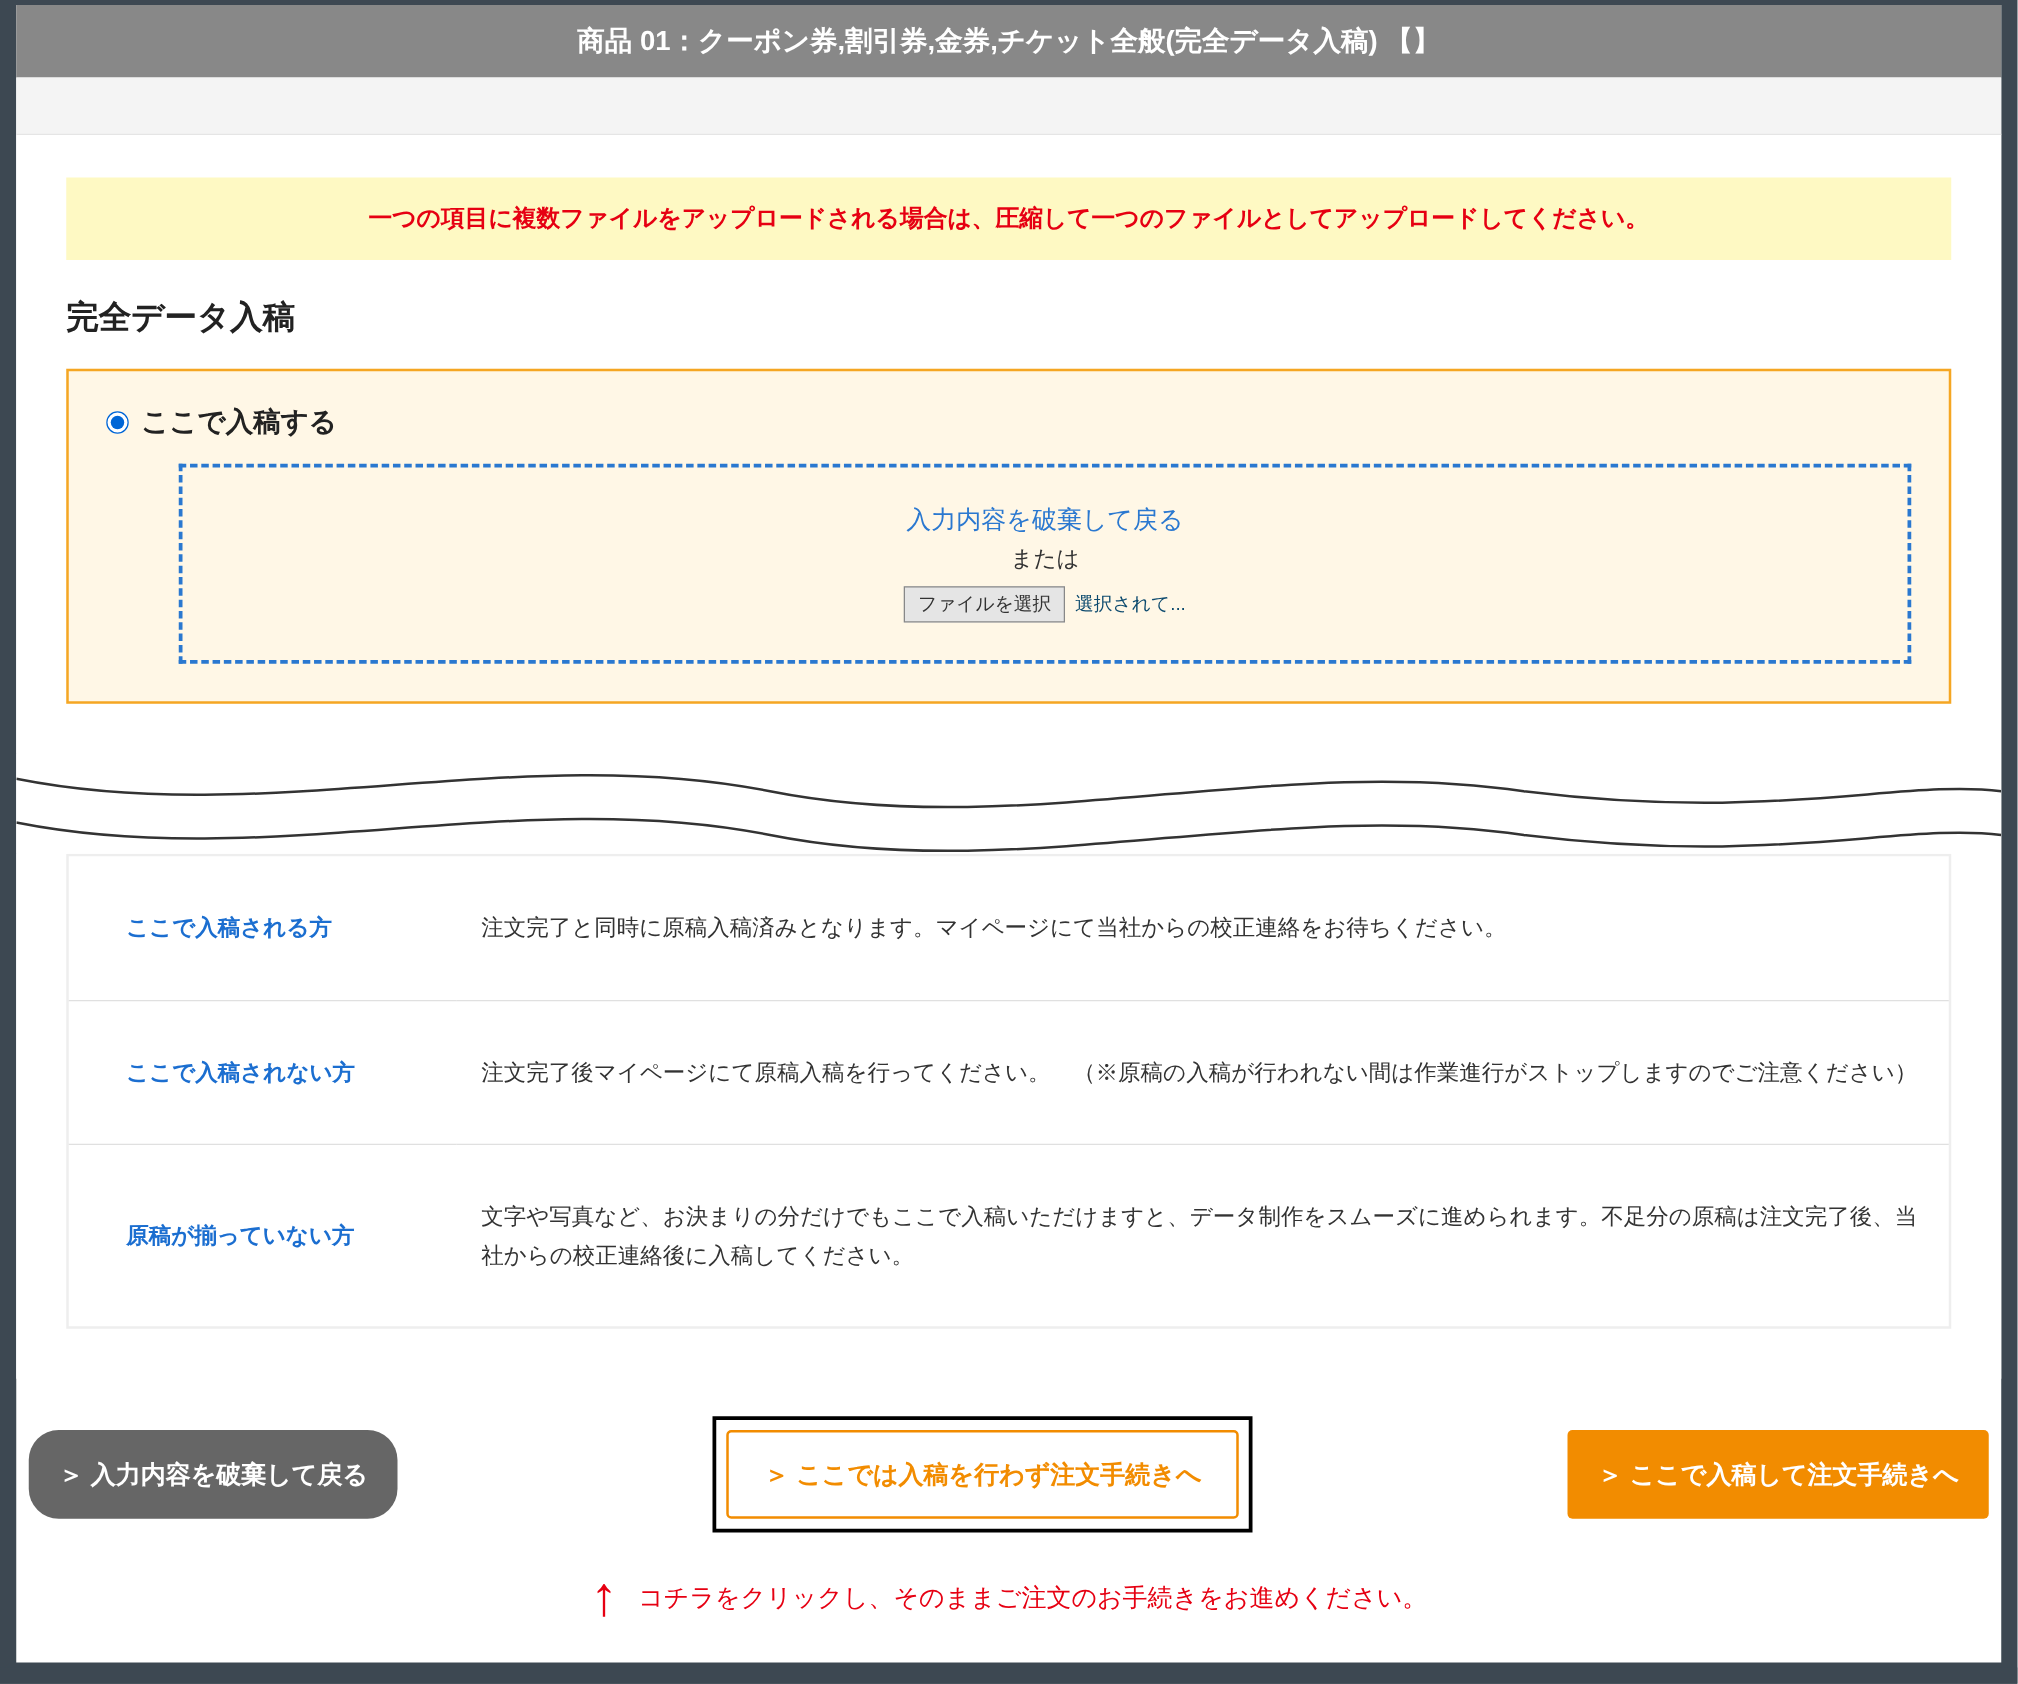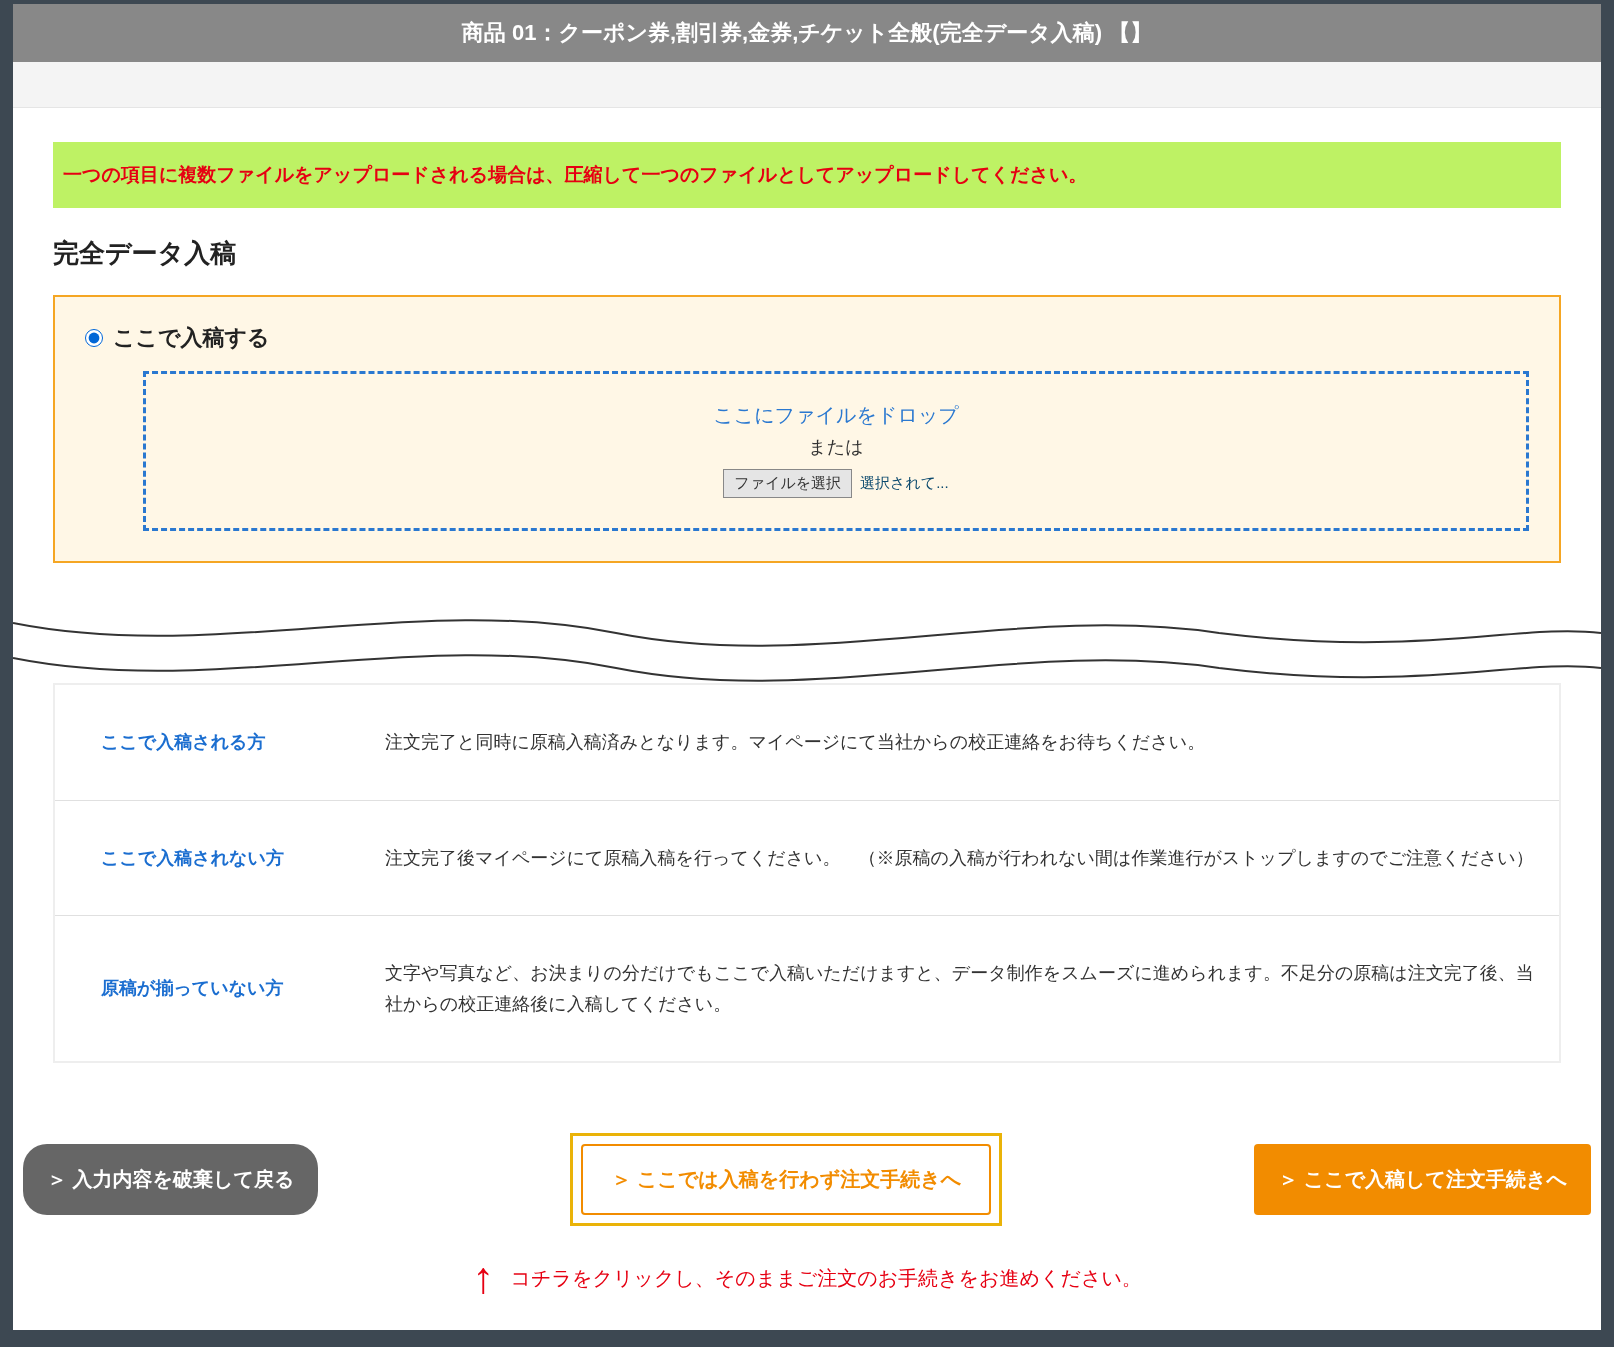--- a/index.html
+++ b/index.html
@@ -27,24 +27,25 @@
     .tab-strip {
       background: #f4f4f4;
       height: 46px;
       border-bottom: 1px solid #e5e5e5;
     }
     .content {
       padding: 34px 40px 40px 40px;
       background: #fff;
     }
     .notice-banner {
-      background: #bef264;
+      background: #fef9c3;
       color: #e60012;
       font-weight: bold;
       font-size: 19px;
+      text-align: center;
       padding: 20px 10px;
       margin-bottom: 28px;
     }
     .section-title {
       font-size: 26px;
       font-weight: bold;
       color: #222;
       margin-bottom: 6px;
     }
     .section-desc {
@@ -132,21 +133,21 @@
     }
     .btn-gray { background: #666; color: #fff; border-radius: 24px; }
     .btn-outline {
       background: #fff;
       color: #f28c00;
       border: 2px solid #f28c00;
       padding: 20px 28px;
     }
     .btn-orange { background: #f28c00; color: #fff; }
     .highlight-box {
-      border: 3px solid #eab308;
+      border: 3px solid #000000;
       padding: 8px;
       display: inline-block;
     }
     .annot-row {
       text-align: center;
       position: relative;
       padding-bottom: 30px;
       margin-top: -6px;
     }
     .annot-arrow {
@@ -183,21 +184,21 @@
     </div>
 
     <div class="section-title">完全データ入稿</div>
 
     <div class="upload-frame">
       <div class="radio-line">
         <input type="radio" checked="" style="">
         <span class="radio-label">ここで入稿する</span>
       </div>
       <div class="dropzone">
-        <div class="dz-line1">ここにファイルをドロップ</div>
+        <div class="dz-line1">入力内容を破棄して戻る</div>
         <div class="dz-line2">または</div>
         <div class="file-btn-row">
           <button class="file-btn">ファイルを選択</button>
           <span class="file-status">選択されて...</span>
         </div>
       </div>
     </div>
   </div>
 
   <div class="wavy-cut">

